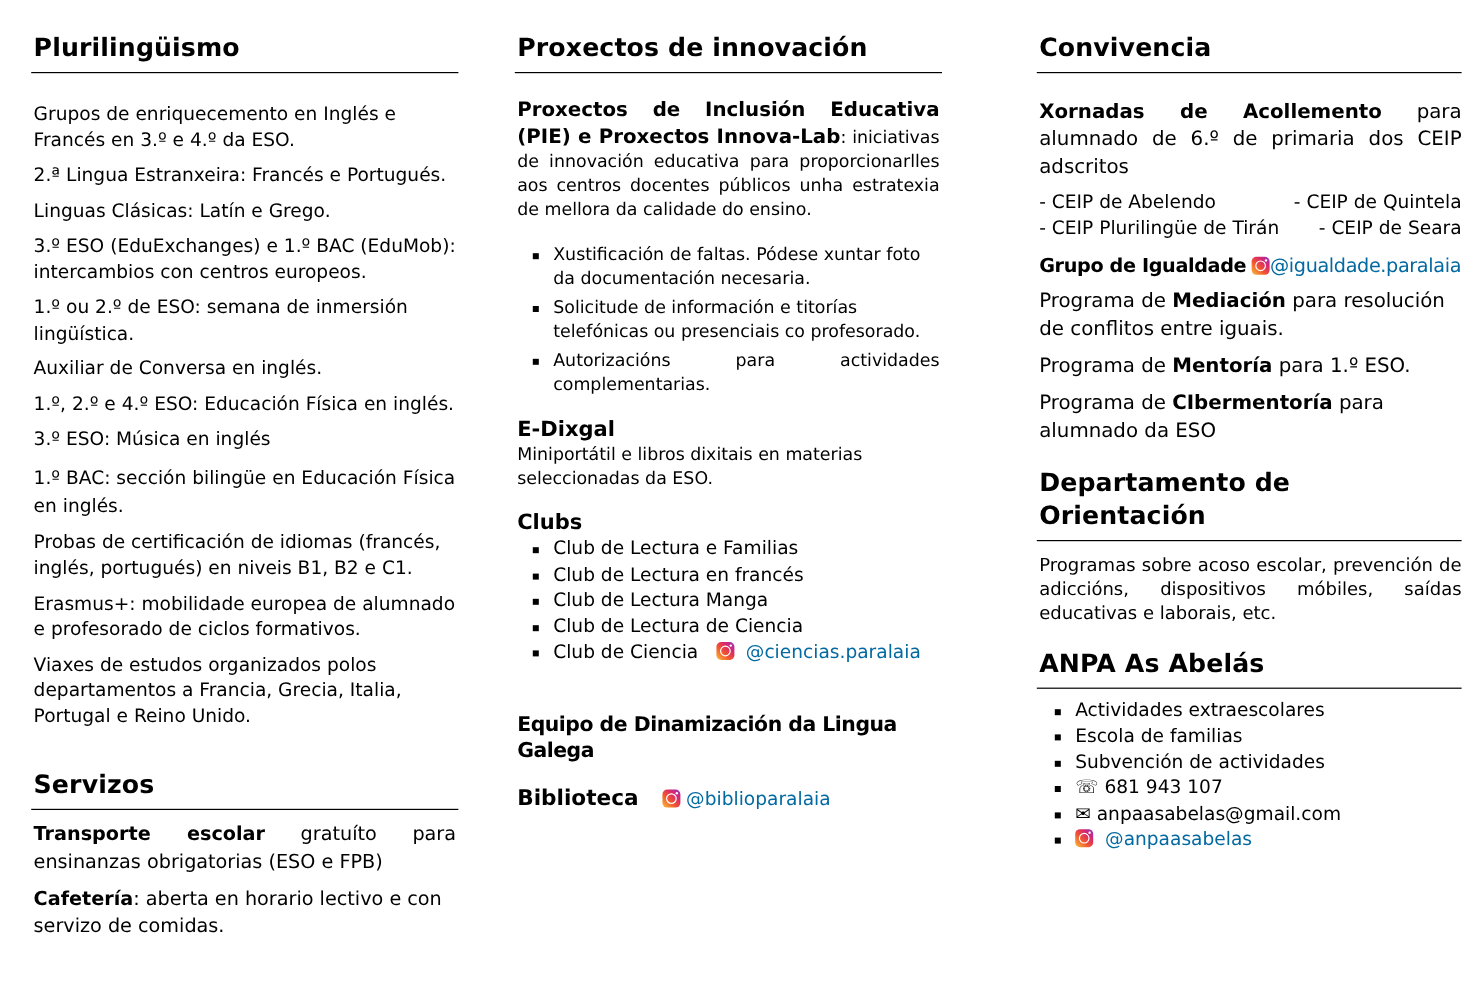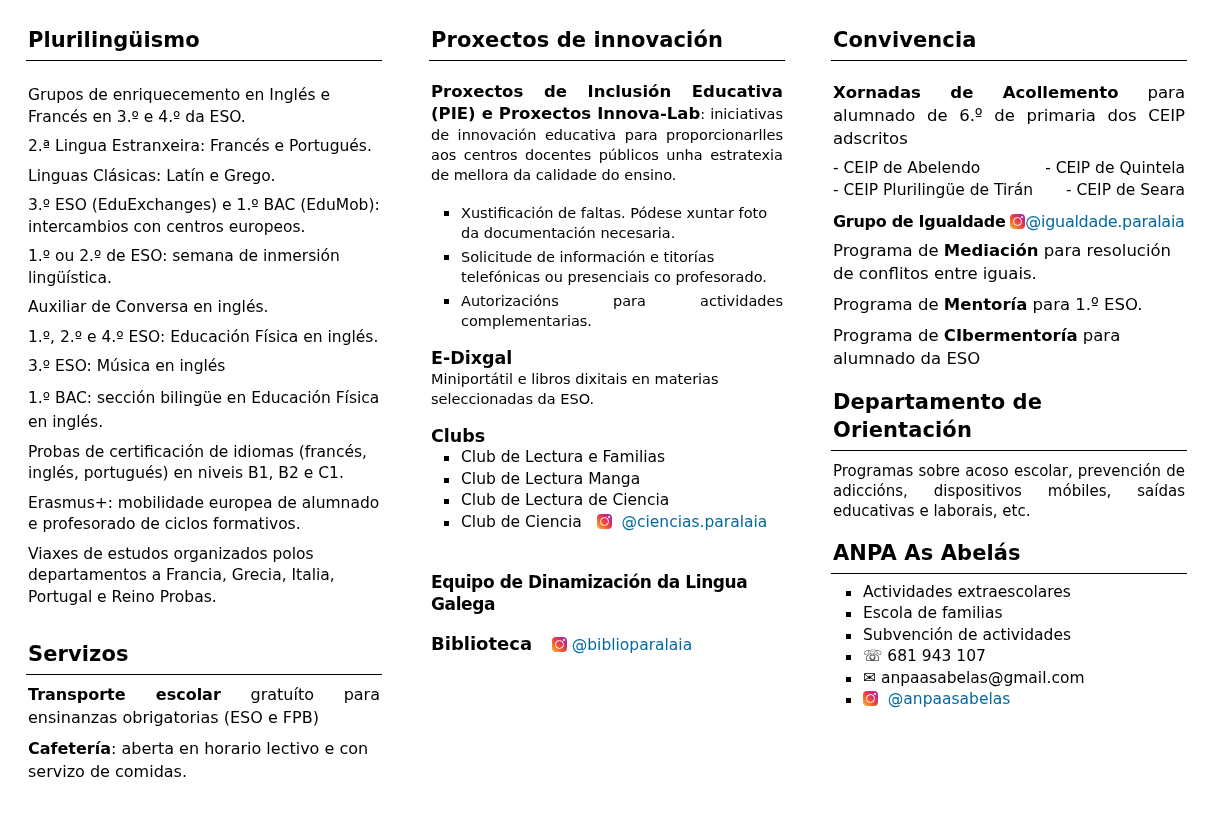--- a/index.html
+++ b/index.html
@@ -3,21 +3,21 @@
   <meta charset="utf-8">
   <style>
     html, body { margin: 0; padding: 0; background: #ffffff; }
     body {
       width: 1218px; height: 822px; position: relative; overflow: hidden;
       font-family: "DejaVu Sans", sans-serif; color: #000;
     }
     .col { position: absolute; top: 26px; }
     .col1 { left: 28px; width: 352px; }
     .col2 { left: 431px; width: 352px; }
-    .col3 { left: 833px; width: 352px; }
+    .col3 { left: 866px; width: 352px; }
 
     .h1 {
       font-size: 21px; font-weight: bold; letter-spacing: 0.1px;
       border-bottom: 1.2px solid #000; padding-bottom: 6px; margin: 0 -2px 0 -2px; padding-left: 2px;
       line-height: 28px;
     }
     .p {
       font-size: 15.5px; line-height: 21.5px; margin: 0;
     }
     .p.small { font-size: 14.5px; line-height: 20px; }
@@ -78,21 +78,21 @@
   <p class="p">1.º, 2.º e 4.º ESO: Educación Física en inglés.</p>
   <div class="gap8"></div>
   <p class="p">3.º ESO: Música en inglés</p>
   <div class="gap8"></div>
   <p class="p" style="line-height:24px">1.º BAC: sección bilingüe en Educación Física en inglés.</p>
   <div class="gap8"></div>
   <p class="p">Probas de certificación de idiomas (francés, inglés, portugués) en niveis B1, B2 e C1.</p>
   <div class="gap8"></div>
   <p class="p">Erasmus+: mobilidade europea de alumnado e profesorado de ciclos formativos.</p>
   <div class="gap8"></div>
-  <p class="p">Viaxes de estudos organizados polos departamentos a Francia, Grecia, Italia, Portugal e Reino Probas.</p>
+  <p class="p">Viaxes de estudos organizados polos departamentos a Francia, Grecia, Italia, Portugal e Reino Unido.</p>
 
   <div style="height:32px"></div>
   <div class="h1">Servizos</div>
   <div style="height:8px"></div>
   <p class="p just" style="font-size:16px;line-height:23px"><b>Transporte escolar</b><span> gratuíto para ensinanzas obrigatorias (ESO e FPB)</span></p>
   <div class="gap8"></div>
   <p class="p" style="font-size:16px;line-height:23px"><b>Cafetería</b><span>: aberta en horario lectivo e con servizo de comidas.</span></p>
 </div>
 
 <div class="col col2">
@@ -108,20 +108,21 @@
   </ul>
 
   <div style="height:16px"></div>
   <div class="h2">E-Dixgal</div>
   <p class="p small">Miniportátil e libros dixitais en materias seleccionadas da ESO.</p>
 
   <div style="height:16px"></div>
   <div class="h2">Clubs</div>
   <ul class="sq">
     <li>Club de Lectura e Familias</li>
+    <li>Club de Lectura en francés</li>
     <li>Club de Lectura Manga</li>
     <li>Club de Lectura de Ciencia</li>
     <li>
       <span>Club de Ciencia</span>
       &nbsp;&nbsp;<span class="ig"></span>
       &nbsp;<a class="link">@ciencias.paralaia</a>
     </li>
   </ul>
 
   <div style="height:38px"></div>

